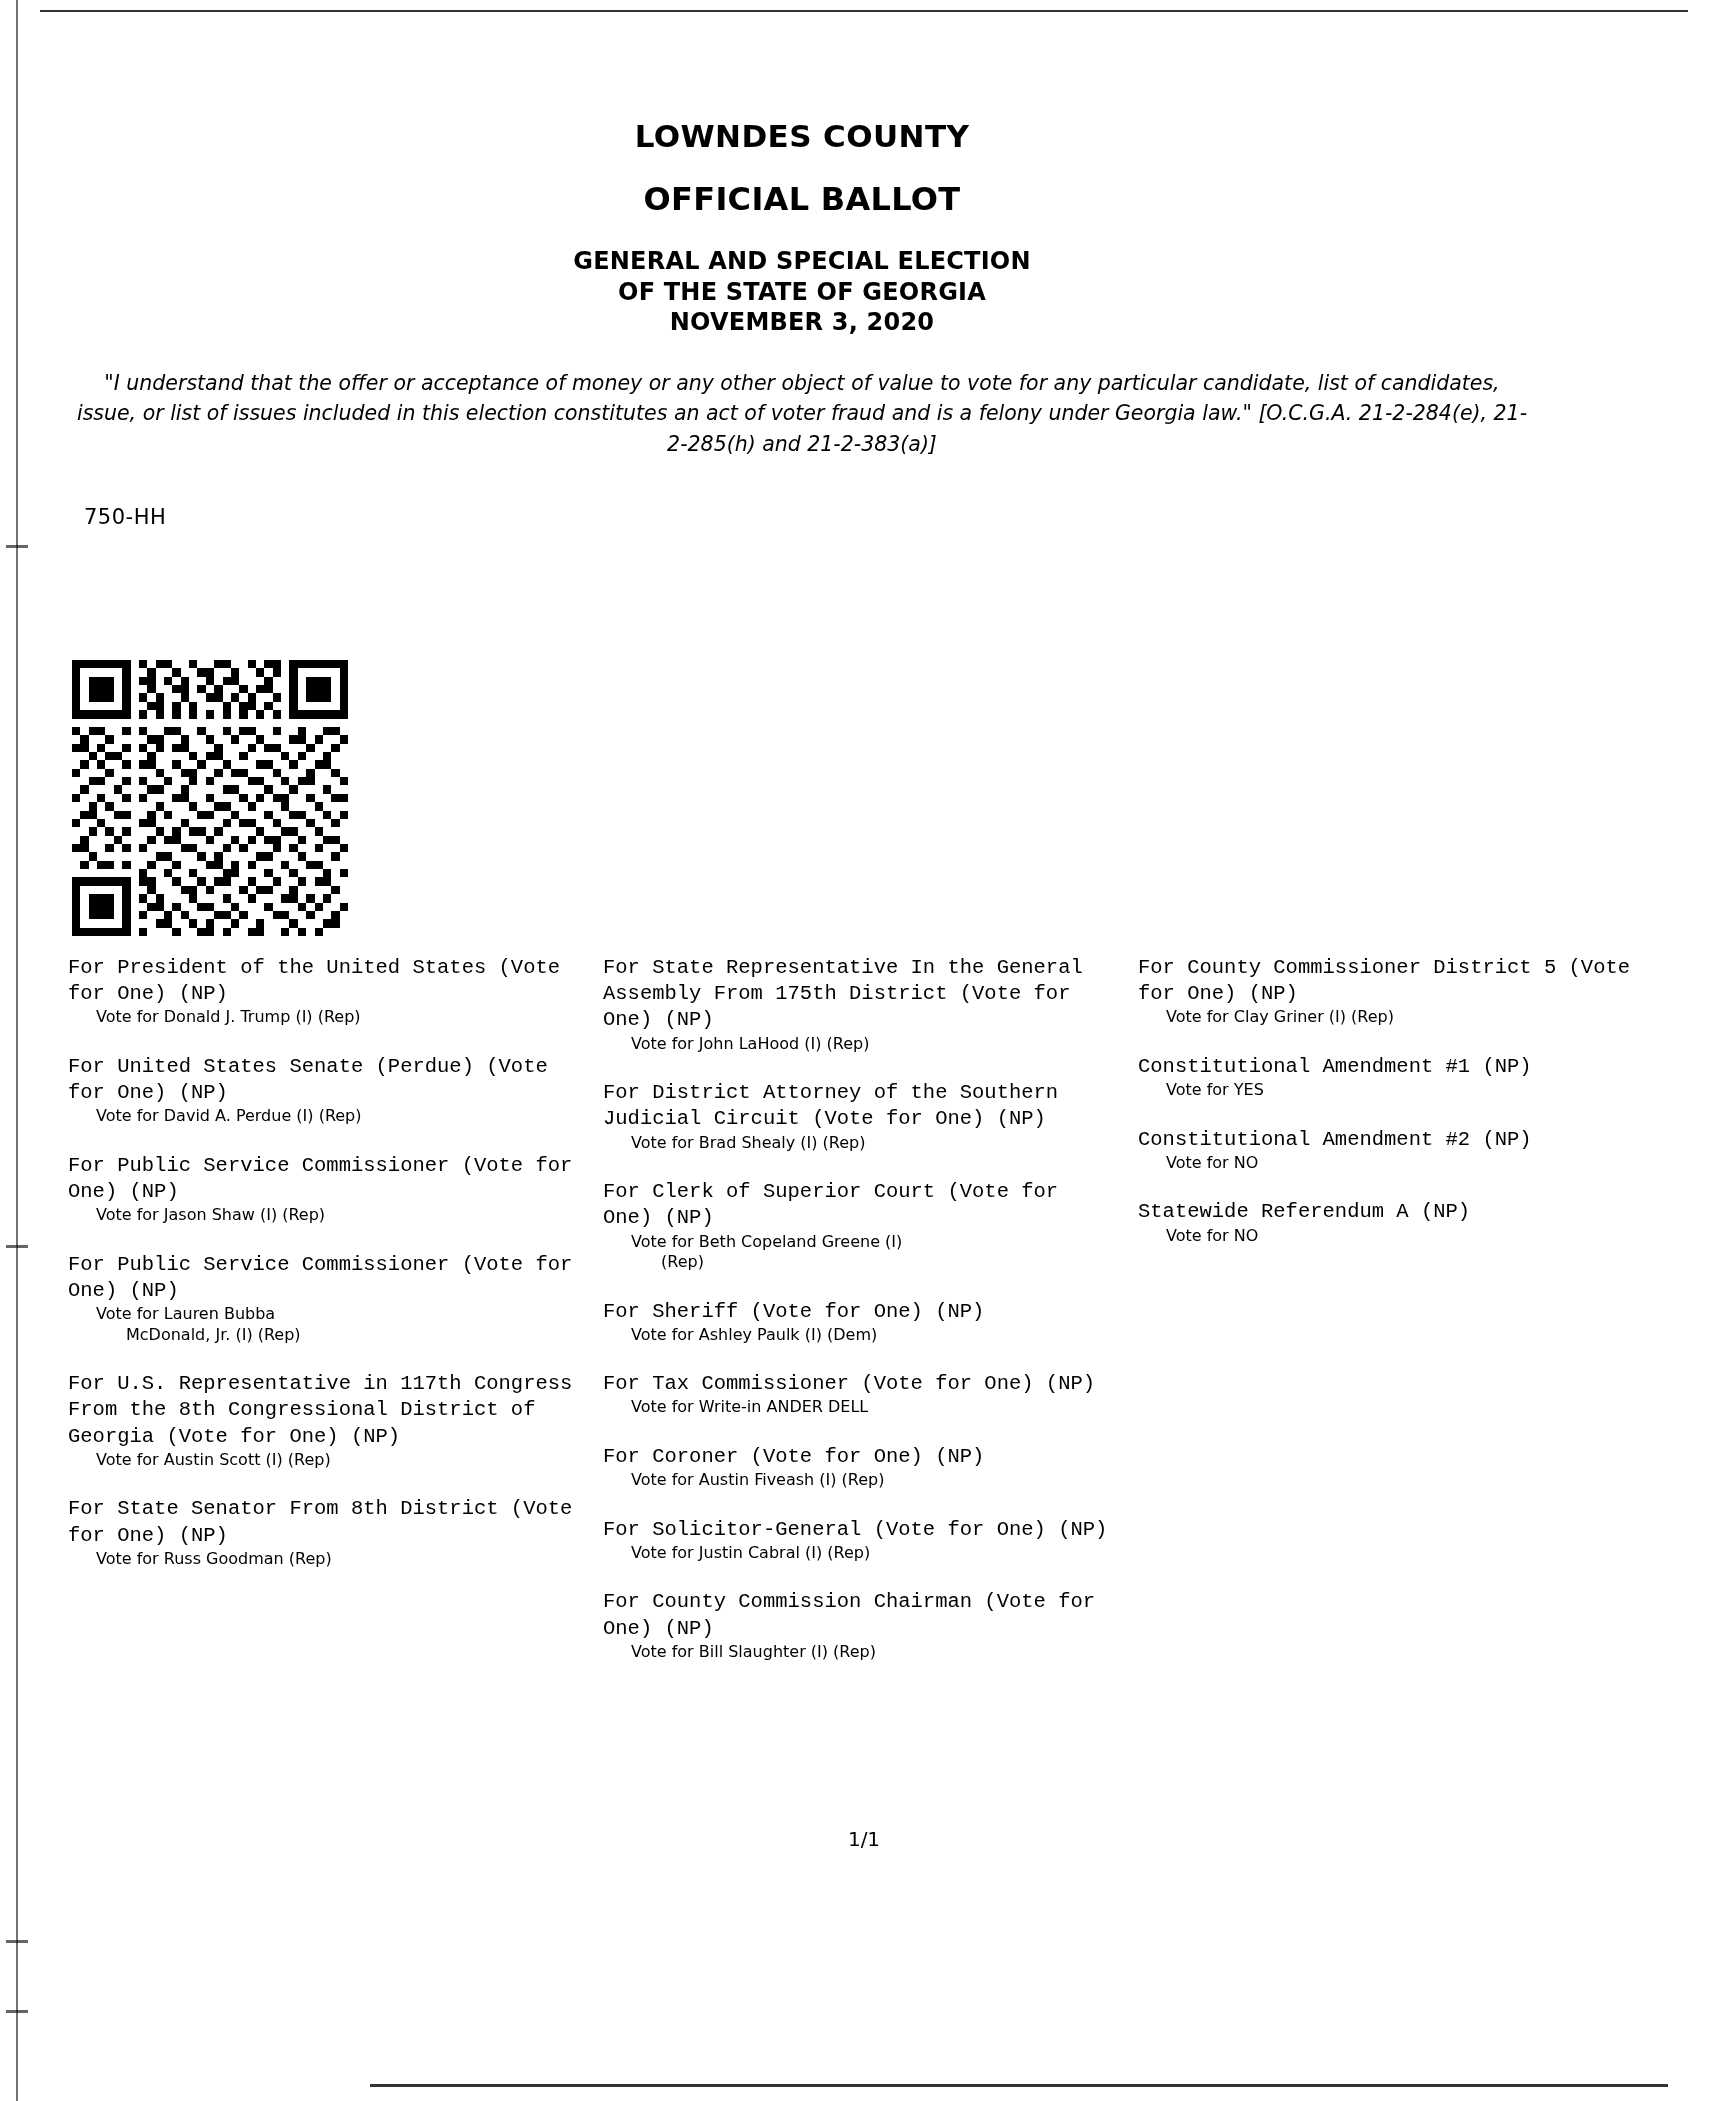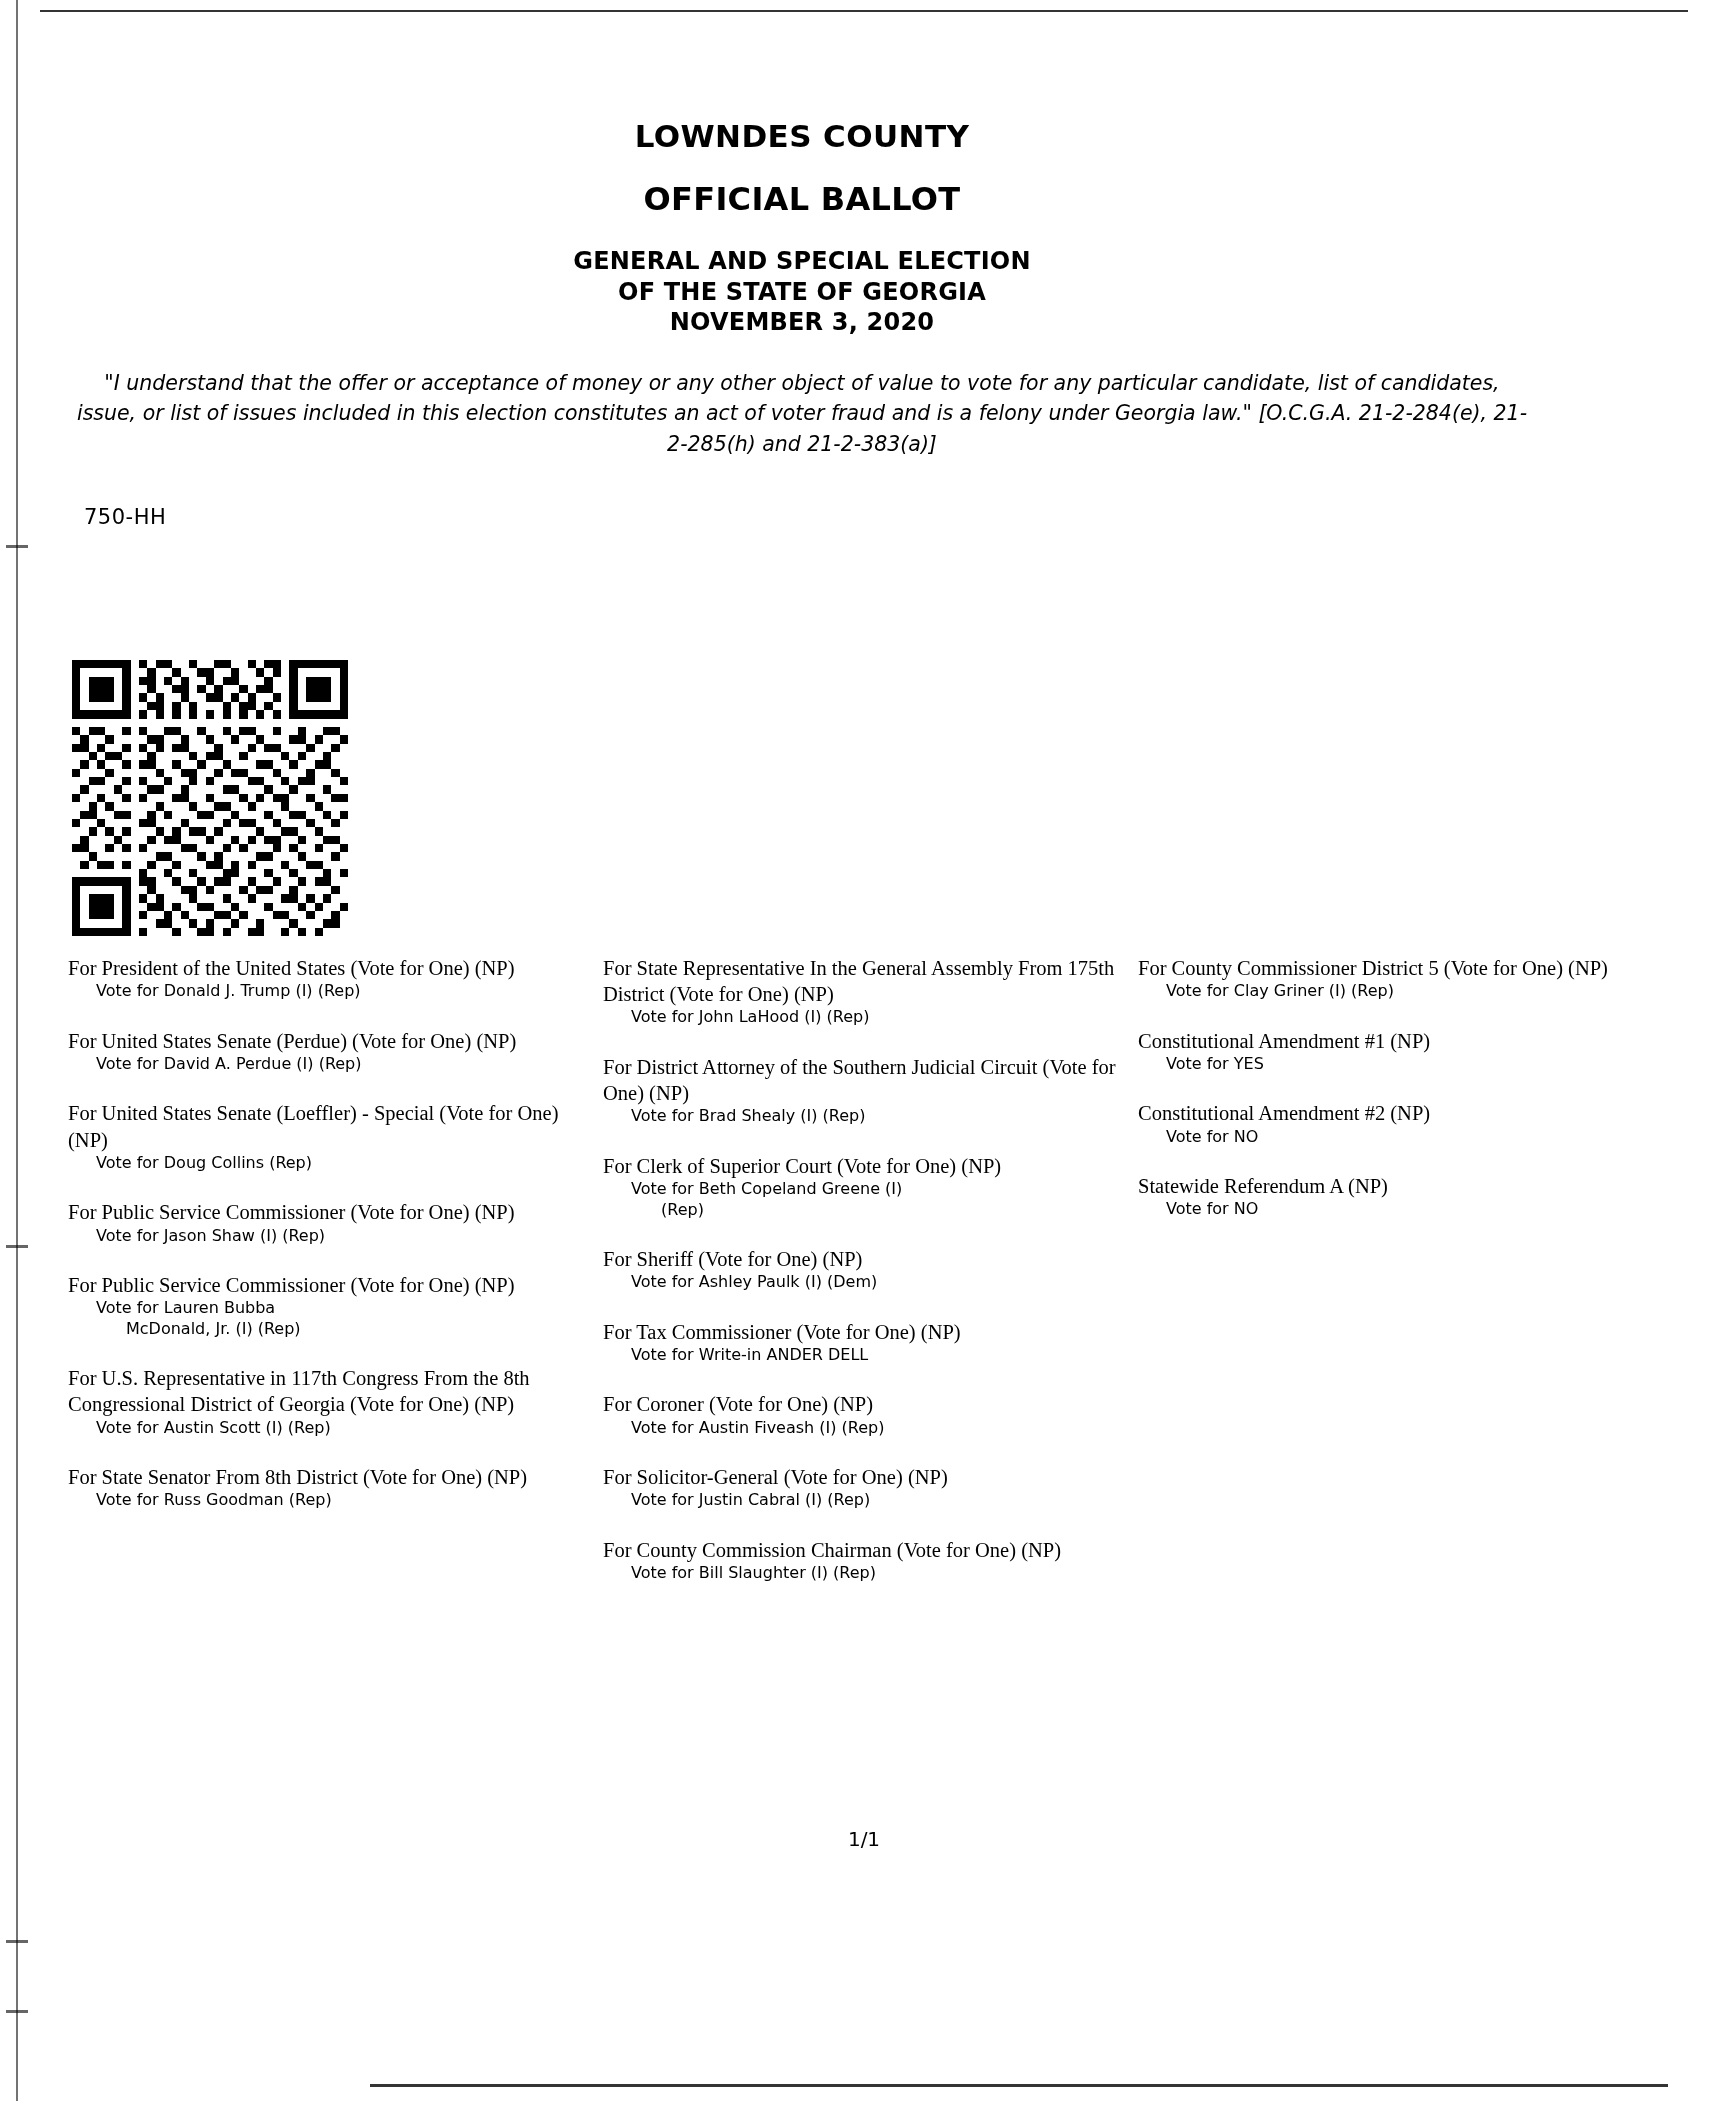--- a/index.html
+++ b/index.html
@@ -119,21 +119,21 @@
     box-sizing: border-box;
   }
   .col.col3 { width: 530px; }
 
   .contest {
     margin-bottom: 26px;
   }
   .contest-title {
     font-size: 20.5px;
     line-height: 1.28;
-    font-family: Liberation Serif, serif;
+    font-family: Liberation Mono, monospace;
   }
   .choice {
     font-size: 16px;
     line-height: 1.28;
     padding-left: 28px;
     text-indent: 0;
   }
   .choice .cont {
     display: block;
     padding-left: 30px;
@@ -483,24 +483,20 @@
     <div class="col col1">
       <div class="contest">
         <div class="contest-title">For President of the United States  (Vote for One) (NP)</div>
         <div class="choice">Vote for Donald J. Trump (I) (Rep)</div>
       </div>
       <div class="contest">
         <div class="contest-title">For United States Senate (Perdue)  (Vote for One) (NP)</div>
         <div class="choice">Vote for David A. Perdue (I) (Rep)</div>
       </div>
       <div class="contest">
-        <div class="contest-title">For United States Senate (Loeffler) - Special  (Vote for One) (NP)</div>
-        <div class="choice">Vote for Doug Collins (Rep)</div>
-      </div>
-      <div class="contest">
         <div class="contest-title">For Public Service Commissioner  (Vote for One) (NP)</div>
         <div class="choice">Vote for Jason Shaw (I) (Rep)</div>
       </div>
       <div class="contest">
         <div class="contest-title">For Public Service Commissioner  (Vote for One) (NP)</div>
         <div class="choice">Vote for Lauren Bubba</div>
         <div class="choice">
             <span class="cont">McDonald, Jr. (I) (Rep)</span>
           </div>
       </div>

